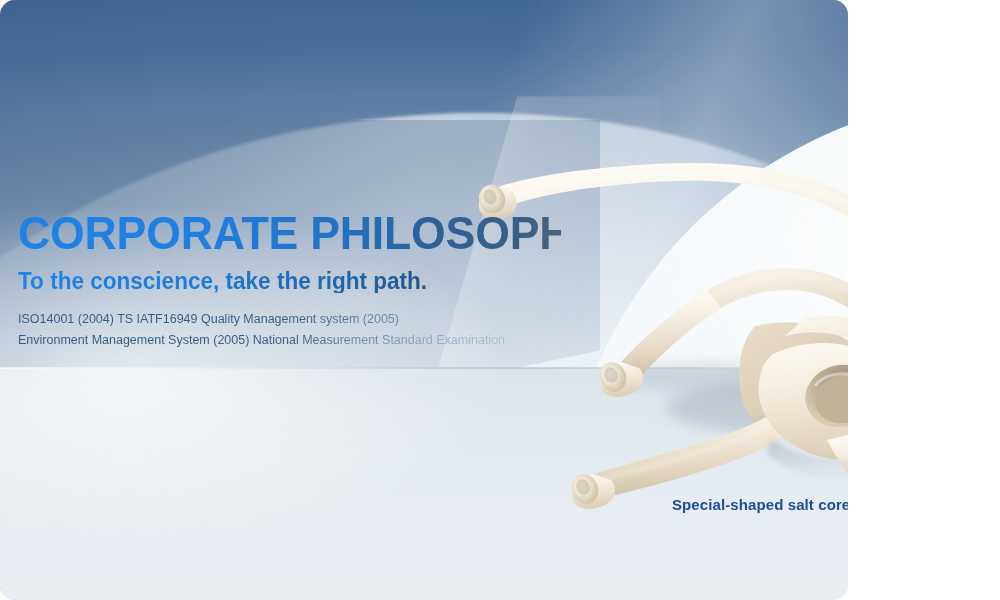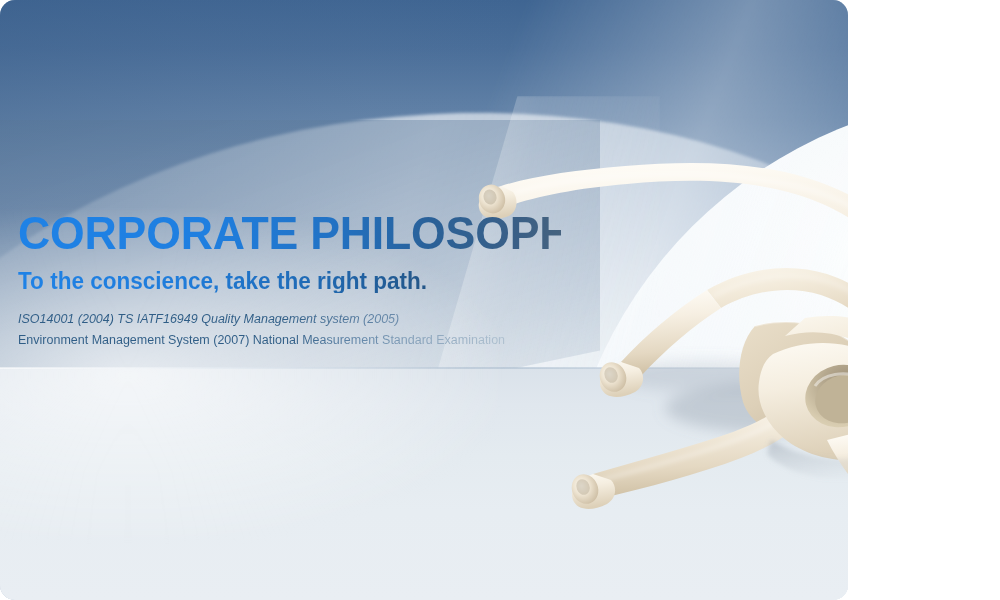--- a/index.html
+++ b/index.html
@@ -251,21 +251,20 @@
     position: relative;
   }
   
   .certs .line.fade1 {
     background-image: linear-gradient(to right,
       #2f5d86 0%, #2f5d86 46%, #5b7fa2 62%,
       #7e9ab4 74%, #9fb3c6 84%, #b4c3d1 92%, #bfccd8 100%);
     -webkit-background-clip: text;
     background-clip: text;
     color: transparent;
-    font-style: italic;
     -webkit-text-fill-color: transparent;
   }
   .certs .line.fade2 {
     background-image: linear-gradient(to right,
       #2f5d86 0%, #2f5d86 48%, #6286a8 60%,
       #89a3bb 72%, #a9bccd 84%, #bcc9d5 94%, #c6d2dc 100%);
     -webkit-background-clip: text;
     background-clip: text;
     color: transparent;
     -webkit-text-fill-color: transparent;
@@ -467,18 +466,19 @@
                C 452 318 444 330 420 336
                C 380 346 330 334 312 314 Z" fill="url(#softShadow)" filter="url(#blurSoft)"></path>
     </svg>
   </div>
 
   <div class="text-block">
     <h1 class="headline">CORPORATE PHILOSOPHY</h1>
     <p class="subhead">To the conscience, take the right path.</p>
     <div class="certs">
       <div class="line fade1">ISO14001 (2004)  TS IATF16949 Quality Management system (2005)</div>
-      <div class="line fade2">Environment Management System (2007)    National Measurement Standard Examination</div>
+      <div class="line fade2">Environment Management System (2005)    National Measurement Standard Examination</div>
     </div>
   </div>
 
+  <div class="product-caption">Special-shaped salt core</div>
 
 </div>
 
 </body></html>

